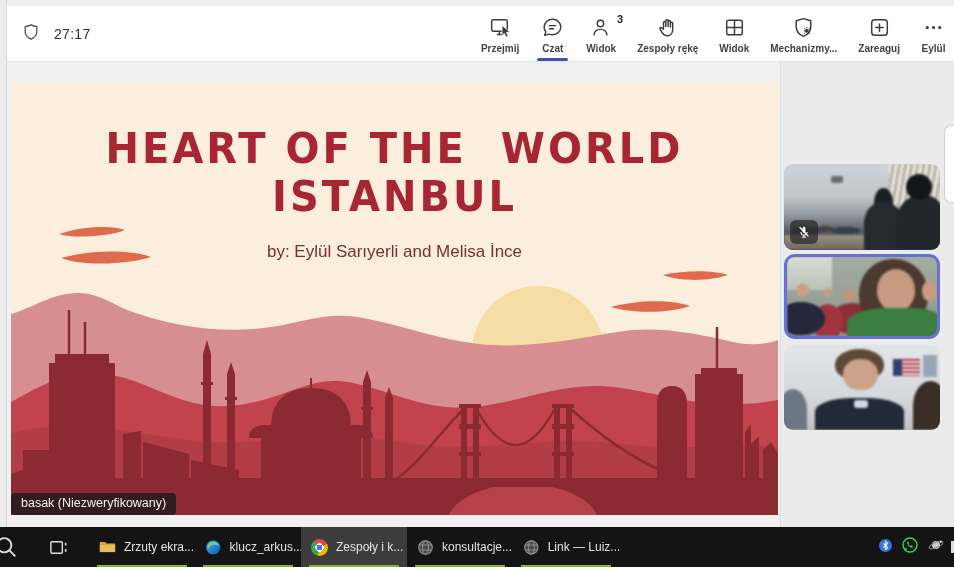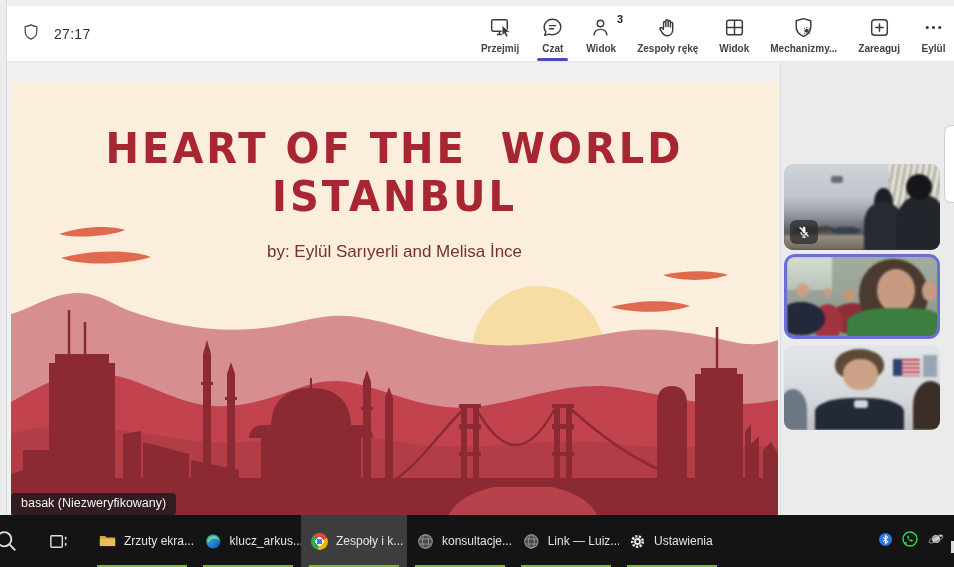--- a/index.html
+++ b/index.html
@@ -88,21 +88,21 @@
       repeating-linear-gradient(180deg,#b03040 0 2px,#ececec 2px 4px); }
   .v3-poster { right:2%; top:12%; width:9%; height:26%; background:#97a6b4; }
   .v3-hair { left:33%; top:5%; width:31%; height:36%; background:#5d4a36; border-radius:50% 50% 44% 44%; }
   .v3-face { left:38%; top:17%; width:22%; height:36%; background:#cba188; border-radius:48%; }
   .v3-body { left:20%; bottom:0; width:57%; height:38%; background:#222937; border-radius:42% 42% 0 0; }
   .v3-collar { left:45%; bottom:26%; width:9%; height:9%; background:#cfd9e4; border-radius:3px; }
   .v3-right-person { right:-5%; bottom:0; width:22%; height:58%; background:#3a2e26; border-radius:50% 50% 0 0; }
   .v3-left-kid { left:-3%; bottom:0; width:18%; height:48%; background:#6d7683; border-radius:50% 50% 0 0; }
 
   
-  .taskbar { position:absolute; left:0; right:0; bottom:0; height:52px; background:#141414;
+  .taskbar { position:absolute; left:0; right:0; bottom:0; height:40px; background:#141414;
              display:flex; align-items:stretch; }
   .tbar-search { display:flex; align-items:center; margin-left:-7px; }
   .tbar-taskview { display:flex; align-items:center; margin-left:28px; }
   .tbar-apps { display:flex; align-items:stretch; margin-left:20px; gap:0; }
   .app-btn { position:relative; width:106px; display:flex; align-items:center; gap:8px;
              padding-left:10px; cursor:pointer; }
   .app-btn.active { background:#3d3d3d; }
   .app-btn.open::after { content:""; position:absolute; left:8px; right:8px; bottom:0;
              height:2.5px; background:#84b435; }
   .app-label { font-size:12px; color:#e3e3e3; white-space:nowrap; overflow:hidden; }
@@ -398,28 +398,20 @@
 
       <div class="app-btn open">
         <svg viewBox="0 0 20 20" width="17" height="17">
             <circle cx="10" cy="10" r="8" fill="#4a4a4a" stroke="#9a9a9a" stroke-width="1.2"></circle>
             <ellipse cx="10" cy="10" rx="3.6" ry="8" fill="none" stroke="#9a9a9a" stroke-width="1"></ellipse>
             <path d="M2.3,7 H17.7 M2.3,13 H17.7" stroke="#9a9a9a" stroke-width="1" fill="none"></path>
           </svg>
         <span class="app-label">Link — Luiz...</span>
       </div>
 
-      <div class="app-btn open">
-        <svg viewBox="0 0 20 20" width="17" height="17">
-            <circle cx="10" cy="10" r="6.2" fill="none" stroke="#e8e8e8" stroke-width="3" stroke-dasharray="2.6 1.7"></circle>
-            <circle cx="10" cy="10" r="4" fill="#e8e8e8"></circle>
-            <circle cx="10" cy="10" r="1.8" fill="#141414"></circle>
-          </svg>
-        <span class="app-label">Ustawienia</span>
-      </div>
 
     </div>
 
     <div class="tray">
       <span>
         <svg viewBox="0 0 14 14" width="13" height="13">
             <circle cx="7" cy="7" r="7" fill="#2f77e0"></circle>
             <path d="M4.6,4.6 L9.4,9.3 L7,11.2 V2.8 L9.4,4.7 L4.6,9.4" stroke="#fff" stroke-width="1.1" fill="none"></path>
           </svg>
       </span>

